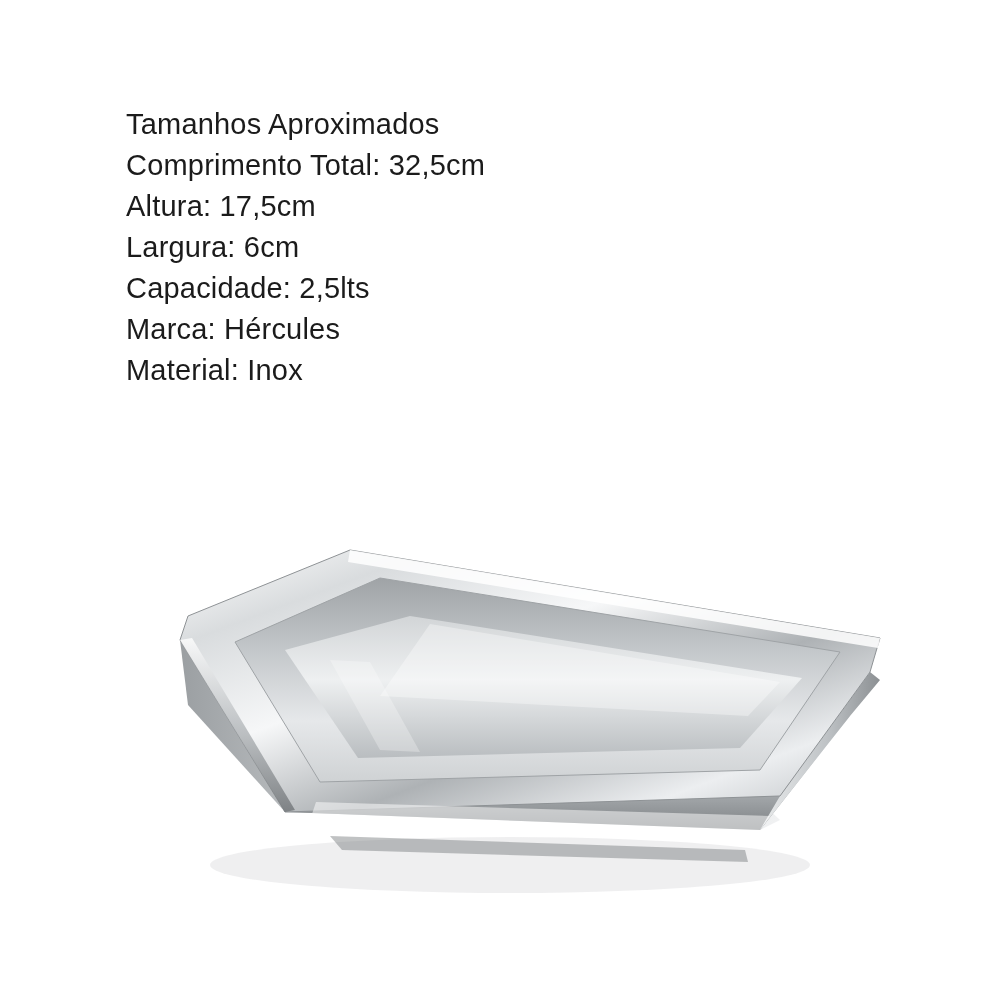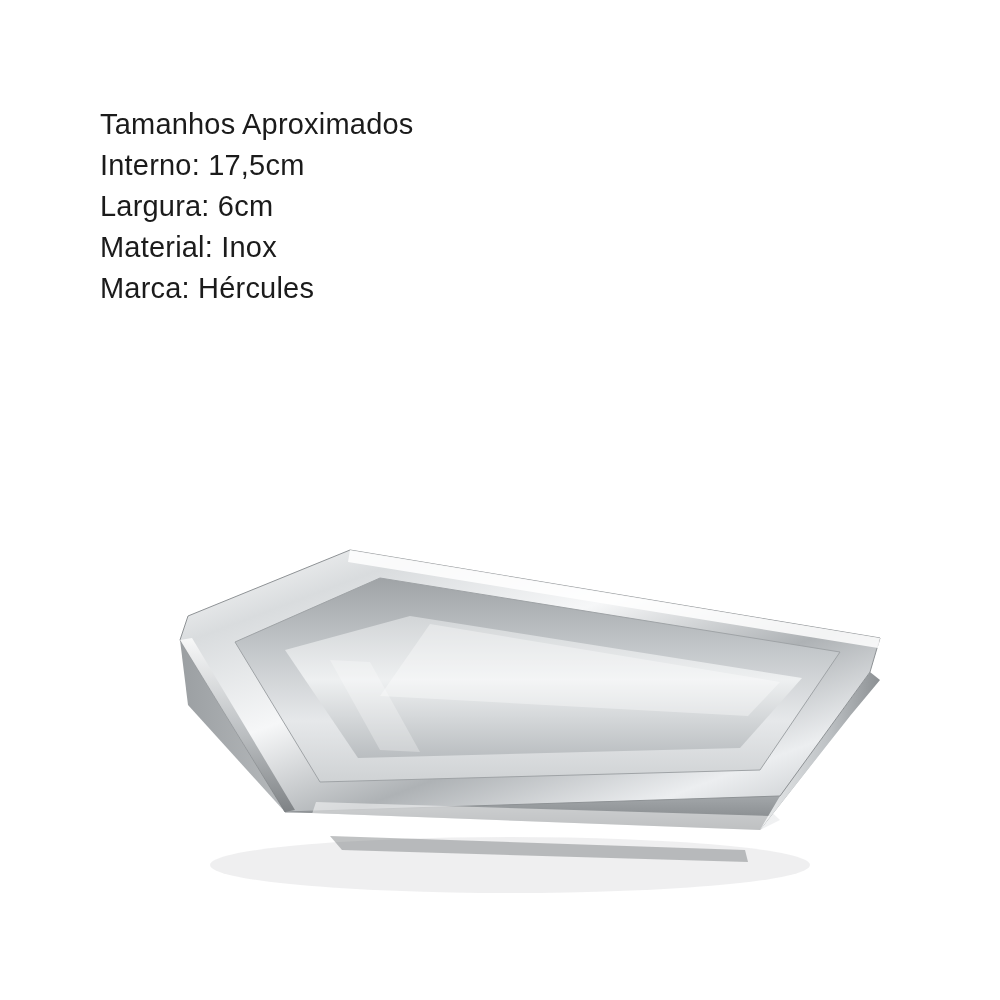--- a/index.html
+++ b/index.html
@@ -17,21 +17,21 @@
   #page {
     position: relative;
     width: 1000px;
     height: 1000px;
     background: #ffffff;
   }
 
   
   .spec-block {
     position: absolute;
-    left: 100px;
+    left: 126px;
     top: 104px;
     width: 640px;
   }
   .spec-line {
     font-size: 29px;
     line-height: 41px;
     color: #1b1b1b;
     letter-spacing: 0.2px;
     white-space: pre;
     font-weight: 400;
@@ -52,24 +52,26 @@
     height: 420px;
   }
 </style>
 </head>
 <body>
 
 <div id="page">
 
   <div class="spec-block">
     <div class="spec-line">Tamanhos Aproximados</div>
-    <div class="spec-line">Interno: 17,5cm</div>
+    <div class="spec-line">Comprimento Total: 32,5cm</div>
+    <div class="spec-line">Altura: 17,5cm</div>
     <div class="spec-line">Largura: 6cm</div>
+    <div class="spec-line">Capacidade: 2,5lts</div>
+    <div class="spec-line">Marca: Hércules</div>
     <div class="spec-line">Material: Inox</div>
-    <div class="spec-line">Marca: Hércules</div>
   </div>
 
   <div class="photo-area">
     <svg class="pan-svg" viewBox="0 0 850 420" xmlns="http://www.w3.org/2000/svg">
       <defs>
         <linearGradient id="rimGrad" x1="0" y1="0" x2="1" y2="1">
           <stop offset="0%" stop-color="#ffffff"></stop>
           <stop offset="18%" stop-color="#d9dcde"></stop>
           <stop offset="40%" stop-color="#f6f7f8"></stop>
           <stop offset="62%" stop-color="#aeb2b5"></stop>

